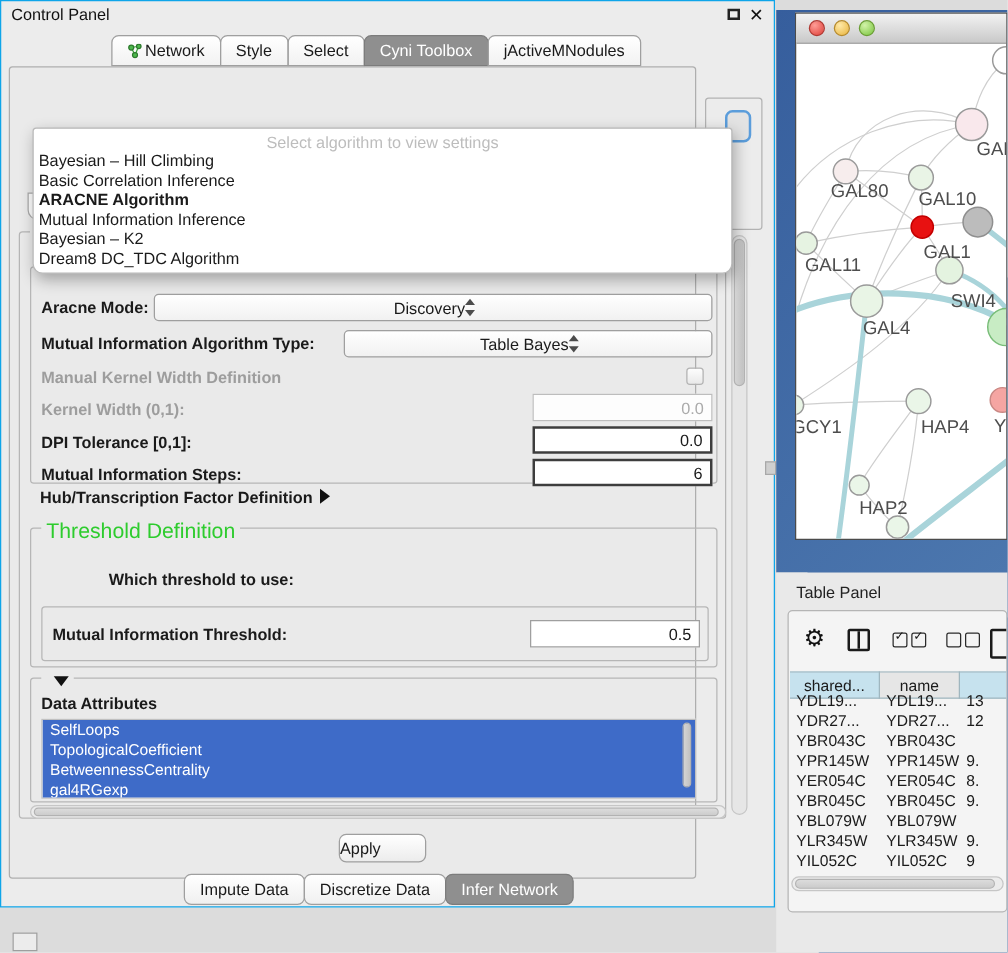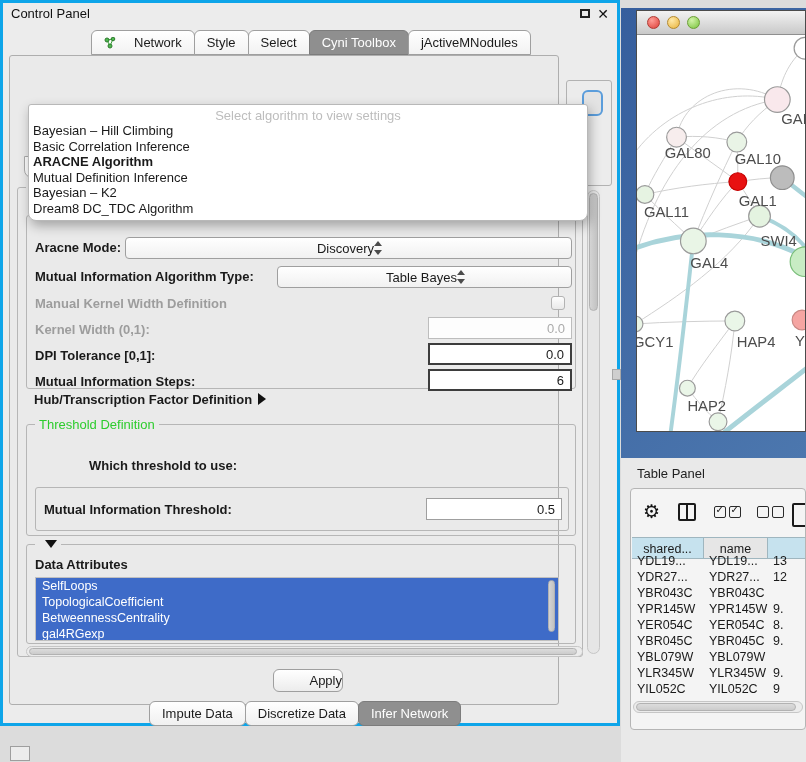--- a/index.html
+++ b/index.html
@@ -5,37 +5,37 @@
   html,body{margin:0;padding:0;}
   body{
     width:806px;height:762px;position:relative;overflow:hidden;
     background:#dcdcdc;
     font-family:"Liberation Sans","DejaVu Sans",sans-serif;
     font-size:13px;color:#1a1a1a;
     -webkit-font-smoothing:antialiased;
   }
   
   .cp{position:absolute;left:0;top:8;width:620px;height:726px;background:#ececec;
-      border:3px solid #0ea5e9;box-sizing:border-box;}
+      border:1px solid #0ea5e9;box-sizing:border-box;}
   .cp-title{height:22px;line-height:22px;padding-left:8px;color:#111;}
   .cp-float{position:absolute;right:27px;top:6px;width:10px;height:9px;border:2px solid #222;box-sizing:border-box;}
   .cp-close{position:absolute;right:8px;top:3px;font-weight:bold;font-size:14px;color:#111;}
   .cp-tabbar{position:absolute;left:88px;top:27px;display:flex;align-items:flex-end;}
   .tab{background:linear-gradient(#ffffff,#f2f2f2);border:1px solid #9f9f9f;margin-right:-1px;
-       padding:4px 12px 4px 12px;border-radius:6px 6px 0 0;white-space:nowrap;display:flex;align-items:center;gap:18px;}
+       padding:4px 12px 4px 12px;border-radius:6px 6px 0 0;white-space:nowrap;display:flex;align-items:center;gap:2px;}
   .tab.selected{background:#8f8f8f;color:#fff;border-color:#7c7c7c;}
   .btab{background:linear-gradient(#ffffff,#f0f0f0);border:1px solid #9f9f9f;margin-right:-1px;
        padding:4px 12px;border-radius:6px;white-space:nowrap;}
   .btab.selected{background:#8f8f8f;color:#fff;border-color:#7c7c7c;}
   .cp-bottom-tabs{position:absolute;left:146px;top:698px;display:flex;}
   .cp-inner{position:absolute;left:6px;top:52px;width:550px;height:650px;background:#eaeaea;
       border:1px solid #aeaeae;border-radius:3px;box-sizing:border-box;}
   
   .group{position:absolute;border:1px solid #b6b6b6;border-radius:3px;box-sizing:border-box;}
-  .legend{position:absolute;top:-8px;left:8px;background:#eaeaea;padding:0 4px;white-space:nowrap;font-size:13px;}
+  .legend{position:absolute;top:-8px;left:8px;background:#eaeaea;padding:0 4px;white-space:nowrap;font-size:17px;}
   .legend.blue{color:#2424cf;}
   .legend.green{color:#2ecc2e;}
   .lbl{position:absolute;white-space:nowrap;}
   .b{font-weight:bold;}
   .dis{color:#9d9d9d;font-weight:bold;}
   
   .combo{position:absolute;height:22px;background:linear-gradient(#ffffff,#f1f1f1);
       border:1px solid #9f9f9f;border-radius:4px;box-sizing:border-box;
       display:flex;align-items:center;justify-content:center;padding:0 6px 0 9px;}
   .spin{position:relative;width:9px;height:16px;flex:none;}
@@ -60,21 +60,21 @@
   .vsb .thumb{position:absolute;left:1px;right:1px;background:linear-gradient(90deg,#d4d4d4,#c2c2c2);
       border:1px solid #b2b2b2;border-radius:6px;box-sizing:border-box;}
   .hsb{position:absolute;background:#ececec;border:1px solid #c6c6c6;border-radius:7px;box-sizing:border-box;}
   .hsb .thumb{position:absolute;top:1px;bottom:1px;background:linear-gradient(#dcdcdc,#cccccc);
       border:1px solid #b2b2b2;border-radius:6px;box-sizing:border-box;}
   
   .srclist{position:absolute;background:#fff;border:1px solid #c0c0c0;box-sizing:border-box;overflow:hidden;}
   .srcitem{height:16px;line-height:16px;background:#3e6bc8;color:#fff;padding-left:6px;font-size:12.5px;}
   
   .apply{position:absolute;left:263px;top:613px;width:70px;height:23px;border:1px solid #9f9f9f;border-radius:6px;
-      background:linear-gradient(#ffffff,#ececec);text-align:right;line-height:21px;box-sizing:border-box;}
+      background:linear-gradient(#ffffff,#ececec);text-align:left;line-height:21px;box-sizing:border-box;}
   
   .overlay{position:absolute;left:18px;top:48px;width:560px;height:117px;background:#fff;
       border:1px solid #b8b8b8;border-radius:3px 3px 8px 8px;box-shadow:2px 5px 12px rgba(0,0,0,0.3);
       z-index:10;box-sizing:border-box;}
   .ov-ph{text-align:center;color:#bdbdbd;margin-top:3px;}
   .ov-item{height:15.5px;line-height:15.5px;padding-left:4px;white-space:nowrap;}
   .ov-item.bold{font-weight:bold;}
   .remnant{position:absolute;z-index:5;box-sizing:border-box;}
   
   .blue{position:absolute;left:621px;top:8px;width:185px;height:450px;
@@ -159,21 +159,21 @@
     <div class="remnant" style="left:14px;top:100px;width:560px;height:22px;background:#fdfdfd;border:1px solid #ababab;border-radius:0 0 8px 8px;overflow:hidden;">
       <span style="color:#c9c9c9;position:absolute;left:14px;top:3px;">gal-filtered sif default node</span>
     </div>
 
     <div class="overlay">
       <div class="ov-ph">Select algorithm to view settings</div>
       <div id="ov-items">
           <div class="ov-item">Bayesian – Hill Climbing</div>
           <div class="ov-item">Basic Correlation Inference</div>
           <div class="ov-item bold">ARACNE Algorithm</div>
-          <div class="ov-item">Mutual Definition Inference</div>
+          <div class="ov-item">Mutual Information Inference</div>
           <div class="ov-item">Bayesian – K2</div>
           <div class="ov-item">Dream8 DC_TDC Algorithm</div>
         </div>
     </div>
 
     <div class="group" style="left:7px;top:131px;width:566px;height:470px;">
       <div class="legend">Cyni Algorithm Settings</div>
 
       <div class="group" style="left:8px;top:27px;width:550px;height:174px;">
         <div class="legend blue">Algorithm Definition</div>

